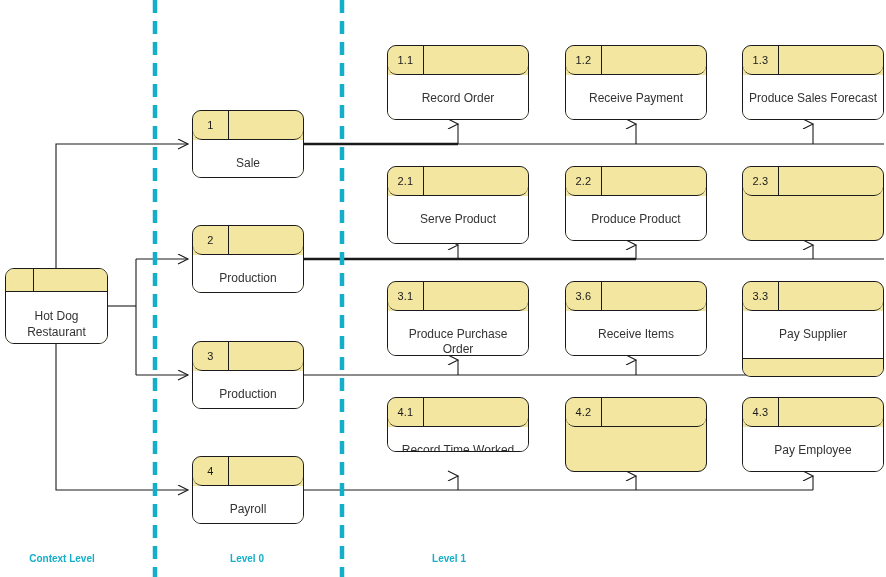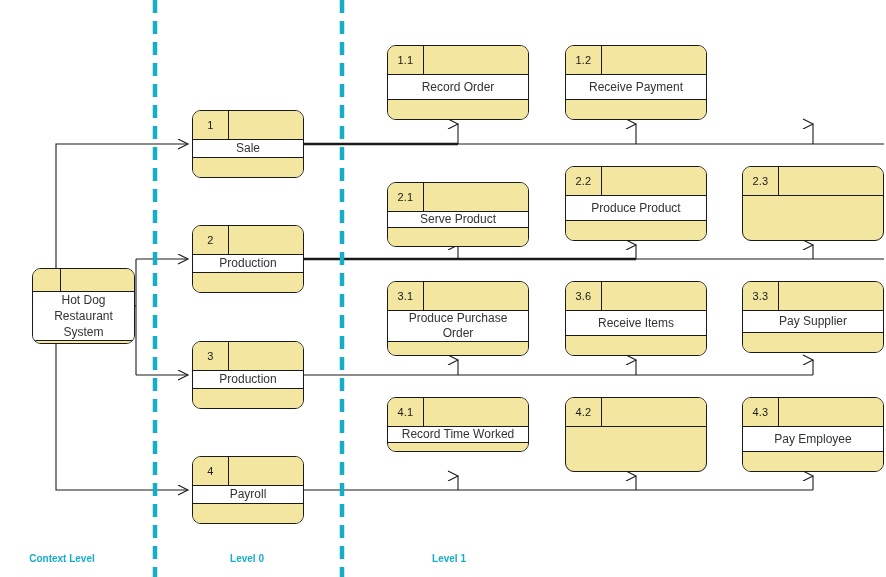--- a/index.html
+++ b/index.html
@@ -62,30 +62,30 @@
     background: #ffffff;
     border-bottom: 1px solid #1a1a1a;
     flex: 1 1 auto;
     display: flex;
     align-items: center;
     justify-content: center;
     text-align: center;
     color: #333333;
     font-size: 12px;
     line-height: 15px;
-    padding: 0 4px;
+    padding: 16px 4px;
     box-sizing: border-box;
   }
   .node .band-bot {
     background: #f2e6a0;
     flex: 0 0 auto;
   }
 
   
-  .node.lvl .band-top { height: 28px; }
+  .node.lvl .band-top { height: 28px; border-radius: 9px; }
   .node.lvl .num-cell { width: 36px; }
   .node.lvl .band-bot { height: 19px; }
 
   
   .node.ctx .band-top { height: 22px; }
   .node.ctx .num-cell { width: 28px; }
   .node.ctx .band-bot { height: 22px; }
   .node.ctx .band-mid { font-size: 12px; line-height: 16px; }
 
   
@@ -149,21 +149,21 @@
       <path d="M636,490 L636,476" marker-end="url(#openArrowU)"></path>
       <path d="M813,490 L813,476" marker-end="url(#openArrowU)"></path>
     </g>
 
     <g fill="none" stroke="#14aec8" stroke-width="4.5" stroke-dasharray="13 8" stroke-linecap="butt">
       <line x1="155" y1="0" x2="155" y2="577"></line>
       <line x1="342" y1="0" x2="342" y2="577"></line>
     </g>
   </svg>
 
-  <div class="node ctx" style="left:5px; top:268px; width:103px; height:76px;margin-left:27px;">
+  <div class="node ctx" style="left:5px; top:268px; width:103px; height:76px;">
     <div class="band-top">
       <div class="num-cell"></div>
     </div>
     <div class="band-mid">
       <span>
         <span>Hot Dog</span><br>
         <span>Restaurant System</span>
       </span>
     </div>
     <div class="band-bot"></div>
@@ -210,22 +210,29 @@
   </div>
 
   <div class="node lvl" style="left:565px; top:45px; width:142px; height:75px;">
     <div class="band-top">
       <div class="num-cell">1.2</div>
     </div>
     <div class="band-mid">Receive Payment</div>
     <div class="band-bot"></div>
   </div>
 
-
-  <div class="node lvl" style="left:387px; top:166px; width:142px; height:65px;margin-top:16px;">
+  <div class="node lvl" style="left:742px; top:45px; width:142px; height:75px;">
+    <div class="band-top">
+      <div class="num-cell">1.3</div>
+    </div>
+    <div class="band-mid">Produce Sales Forecast</div>
+    <div class="band-bot"></div>
+  </div>
+
+  <div class="node lvl" style="left:387px; top:166px; width:142px; height:78px;">
     <div class="band-top">
       <div class="num-cell">2.1</div>
     </div>
     <div class="band-mid">Serve Product</div>
     <div class="band-bot"></div>
   </div>
 
   <div class="node lvl" style="left:565px; top:166px; width:142px; height:75px;">
     <div class="band-top">
       <div class="num-cell">2.2</div>
@@ -250,21 +257,21 @@
   </div>
 
   <div class="node lvl" style="left:565px; top:281px; width:142px; height:75px;">
     <div class="band-top">
       <div class="num-cell">3.6</div>
     </div>
     <div class="band-mid">Receive Items</div>
     <div class="band-bot"></div>
   </div>
 
-  <div class="node lvl" style="left:742px; top:281px; width:142px; height:72px;">
+  <div class="node lvl" style="left:742px; top:281px; width:142px; height:96px;">
     <div class="band-top">
       <div class="num-cell">3.3</div>
     </div>
     <div class="band-mid">Pay Supplier</div>
     <div class="band-bot"></div>
   </div>
 
   <div class="node lvl" style="left:387px; top:397px; width:142px; height:55px;">
     <div class="band-top">
       <div class="num-cell">4.1</div>

